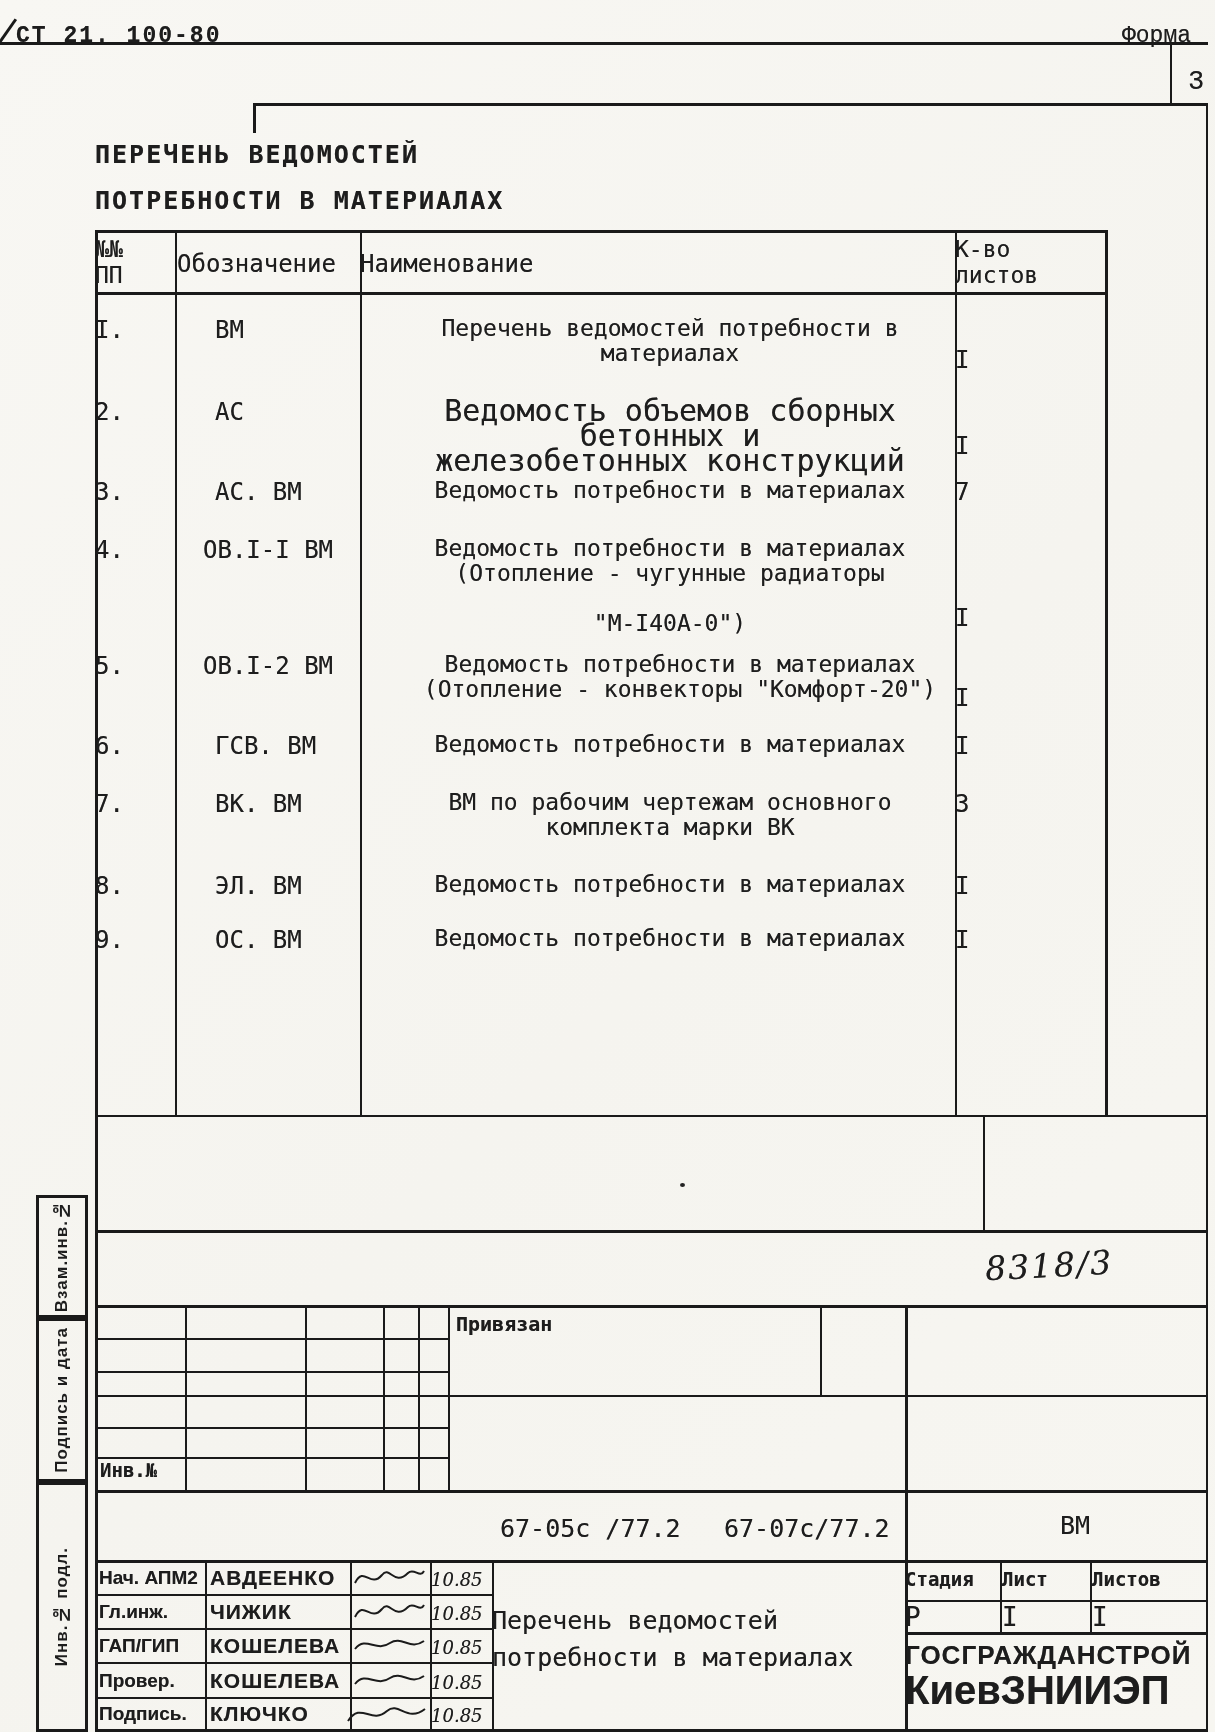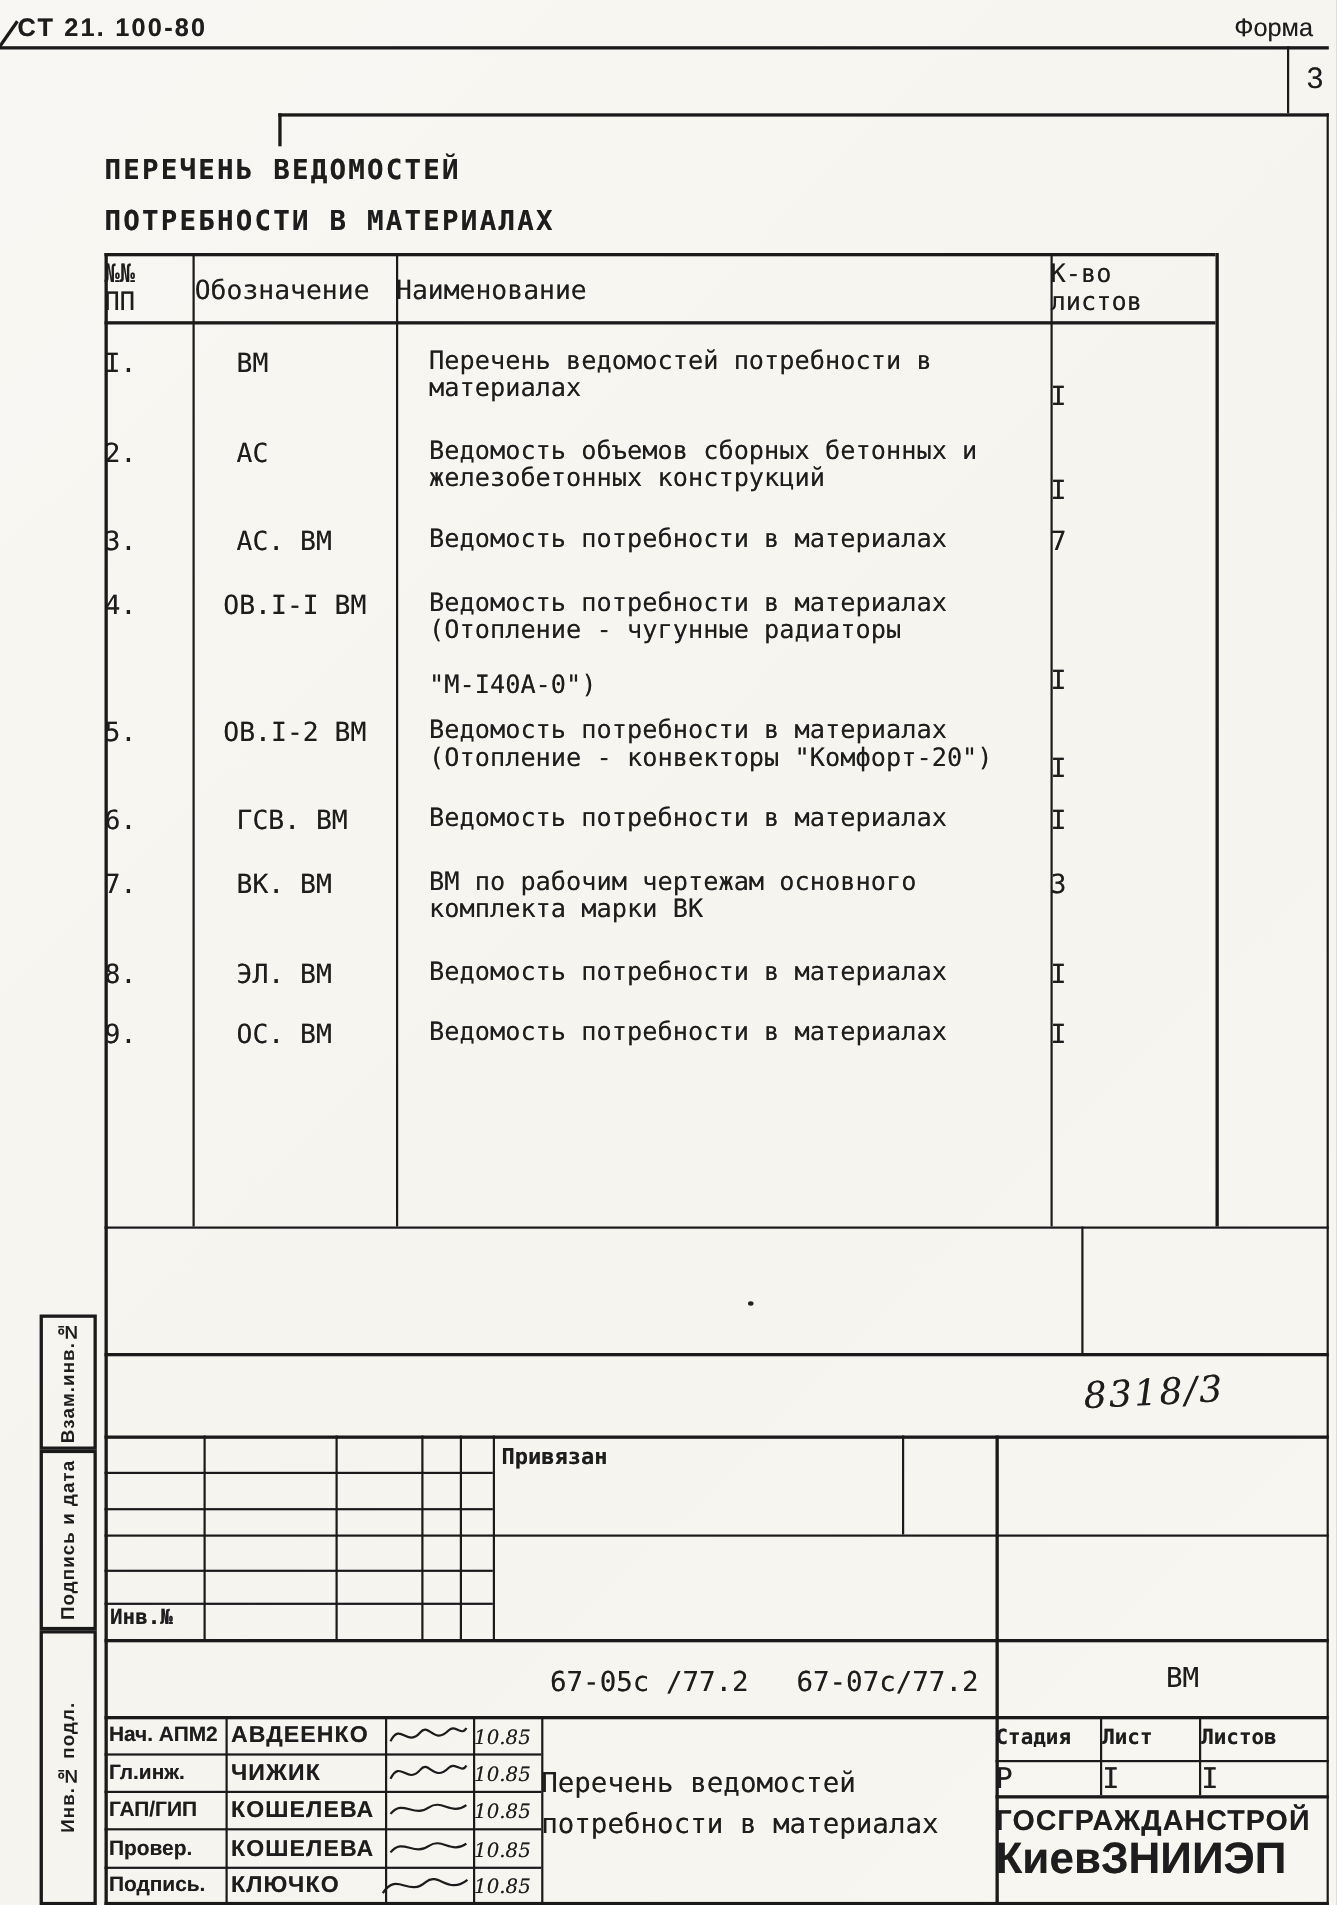--- a/index.html
+++ b/index.html
@@ -2,23 +2,23 @@
 <html><head>
 <meta charset="utf-8">
 <style>
   html,body{margin:0;padding:0;background:#d8d6d0;}
   #page{position:relative;width:1215px;height:1732px;margin:0 auto;overflow:hidden;
         background:linear-gradient(135deg,#f8f7f3 0%,#f5f4ef 55%,#f7f6f1 100%);
         font-family:"DejaVu Sans Mono",monospace;color:#1c1c1c;}
   .hl,.vl{position:absolute;background:#1a1a1a;}
   .tw{position:absolute;font-family:"DejaVu Sans Mono",monospace;color:#1d1d1d;
       text-shadow:0 0 .6px rgba(25,25,25,.55);}
-  .ser{font-family:Liberation Sans, sans-serif;}
+  .ser{font-family:Liberation Mono, monospace;margin-top:11px;}
   .sans{font-family:"Liberation Sans",sans-serif;}
-  .pre{white-space:pre-line;}
+  .pre{white-space:pre-line;text-align:center;}
   .ctr{text-align:left;}
   .hand{font-family:"DejaVu Serif",serif;font-style:italic;}
   .cell{position:absolute;box-sizing:border-box;border:3px solid #1a1a1a;
         display:flex;align-items:center;justify-content:center;}
   .vtext{writing-mode:vertical-rl;transform:rotate(180deg);
          font-family:"Liberation Sans",sans-serif;font-weight:600;font-size:17px;
          letter-spacing:1px;color:#1d1d1d;}
   .sig{position:absolute;}
   .dot{position:absolute;width:5px;height:4px;border-radius:50%;background:#222;}
   .slash{position:absolute;background:#1a1a1a;transform:rotate(35deg);}
@@ -58,21 +58,21 @@
 листов</span>
 
   <span class="tw ctr" style="left:95px;top:316px;width:80px;font-size:24px;">I.</span>
   <span class="tw" style="left:215px;top:316px;font-size:24px;">ВМ</span>
   <span class="tw pre" style="left:390px;top:316px;width:560px;font-size:23px;line-height:25px;">Перечень ведомостей потребности в
 материалах</span>
   <span class="tw ctr" style="left:955px;top:346px;width:148px;font-size:24px;">I</span>
 
   <span class="tw ctr" style="left:95px;top:398px;width:80px;font-size:24px;">2.</span>
   <span class="tw" style="left:215px;top:398px;font-size:24px;">АС</span>
-  <span class="tw pre" style="left:390px;top:398px;width:560px;font-size:23px;line-height:25px;">Ведомость объемов сборных бетонных и
+  <span class="tw pre" style="left:390px;top:398px;width:560px;font-size:30px;line-height:25px;">Ведомость объемов сборных бетонных и
 железобетонных конструкций</span>
   <span class="tw ctr" style="left:955px;top:432px;width:148px;font-size:24px;">I</span>
 
   <span class="tw ctr" style="left:95px;top:478px;width:80px;font-size:24px;">3.</span>
   <span class="tw" style="left:215px;top:478px;font-size:24px;">АС. ВМ</span>
   <span class="tw pre" style="left:390px;top:478px;width:560px;font-size:23px;line-height:25px;">Ведомость потребности в материалах</span>
   <span class="tw ctr" style="left:955px;top:478px;width:148px;font-size:24px;">7</span>
 
   <span class="tw ctr" style="left:95px;top:536px;width:80px;font-size:24px;">4.</span>
   <span class="tw" style="left:203px;top:536px;font-size:24px;">ОВ.I-I ВМ</span>

